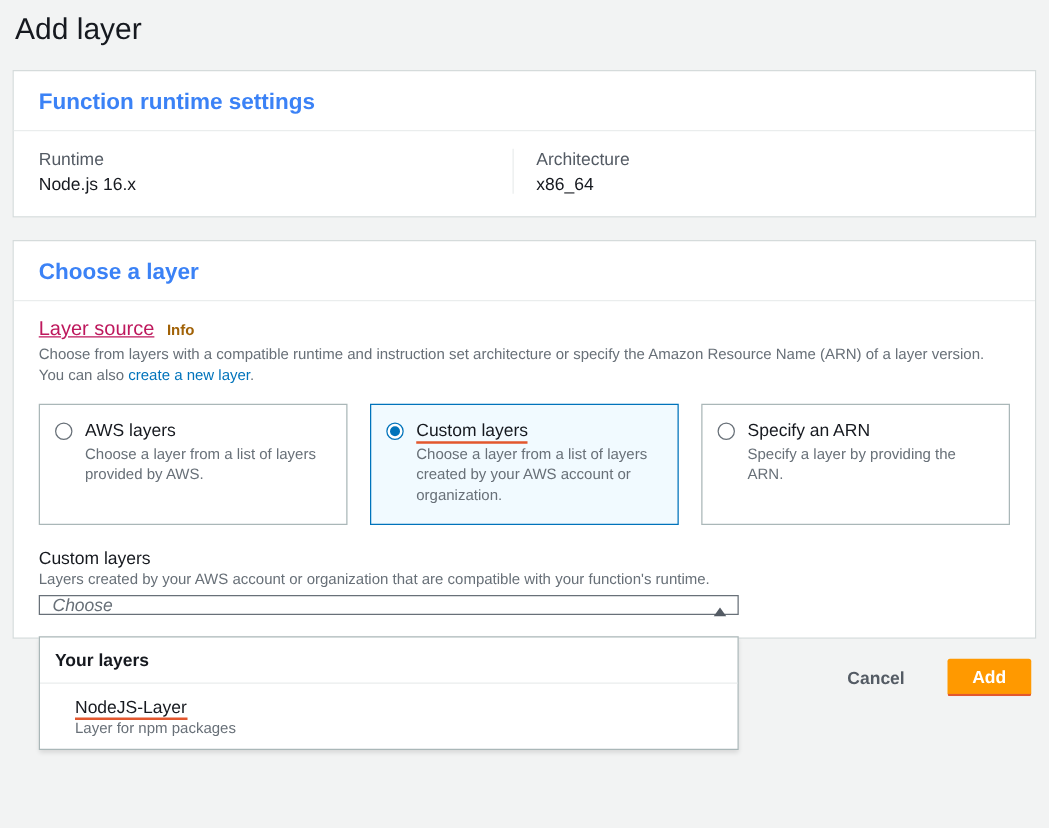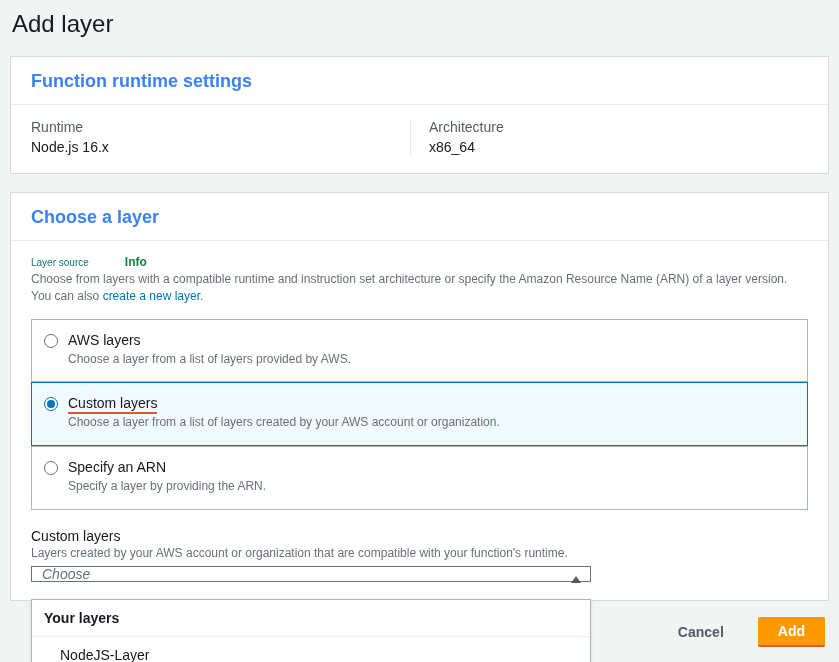--- a/index.html
+++ b/index.html
@@ -54,45 +54,45 @@
       color: #16191f;
       font-size: 14px;
     }
     .section-label-row {
       display: flex;
       align-items: baseline;
       gap: 10px;
       margin-bottom: 2px;
     }
     .section-label {
-      color: #0f766e;
-      font-size: 10px;
+      color: #be185d;
+      font-size: 16px;
       font-weight: 400;
+      text-decoration: underline;
     }
     .info-link {
-      color: #15803d;
+      color: #a16207;
       font-size: 12px;
       font-weight: 700;
       cursor: pointer;
-      margin-left: 26px;
     }
     .help-text {
       color: #687078;
       font-size: 12px;
       line-height: 1.4;
       margin-bottom: 14px;
     }
     .inline-link {
       color: #0073bb;
       cursor: pointer;
     }
     .tiles {
       display: flex;
+      gap: 18px;
       margin-bottom: 18px;
-      flex-direction: column;
     }
     .tile {
       flex: 1;
       border: 1px solid #aab7b8;
       background: #fff;
       padding: 12px 12px 14px 12px;
       display: flex;
       gap: 10px;
       cursor: pointer;
     }

